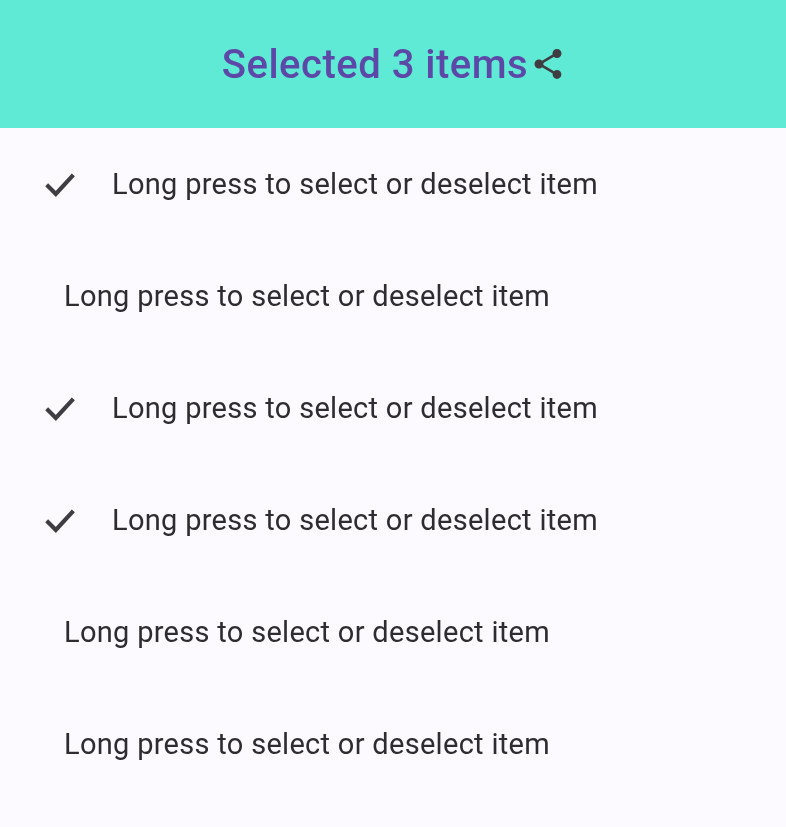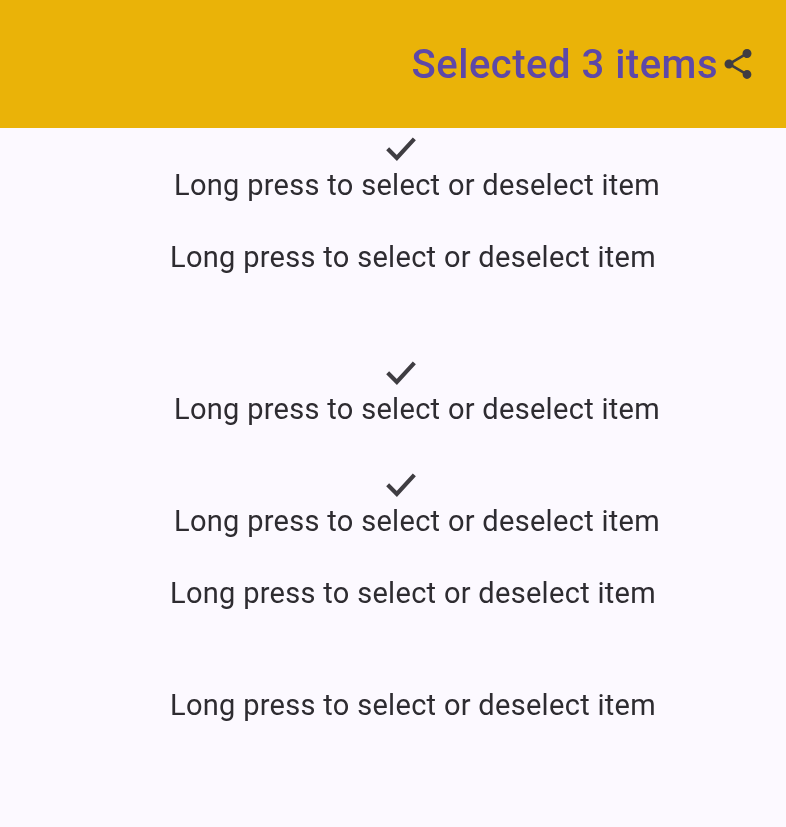--- a/index.html
+++ b/index.html
@@ -7,25 +7,25 @@
       padding: 0;
       box-sizing: border-box;
     }
     body {
       font-family: 'Roboto', 'Helvetica Neue', Arial, sans-serif;
       background-color: #fcf9ff;
       width: 786px;
       height: 827px;
     }
     .appbar {
-      background-color: #eab308;
+      background-color: #5eead4;
       height: 128px;
       display: flex;
       align-items: center;
-      justify-content: flex-end;
+      justify-content: center;
       padding: 0 28px 0 32px;
     }
     .appbar-title {
       color: #5d48a8;
       font-size: 40px;
       font-weight: 500;
       letter-spacing: 0.5px;
     }
     .share-icon {
       width: 40px;
@@ -42,21 +42,20 @@
     }
     .list {
       padding: 0;
     }
     .list-item {
       display: flex;
       align-items: center;
       height: 112px;
       padding: 0 24px 0 40px;
       cursor: pointer;
-      flex-direction: column;
     }
     .check-icon {
       width: 40px;
       height: 40px;
       color: #3f3d42;
       flex-shrink: 0;
       display: flex;
       align-items: center;
       justify-content: center;
     }

